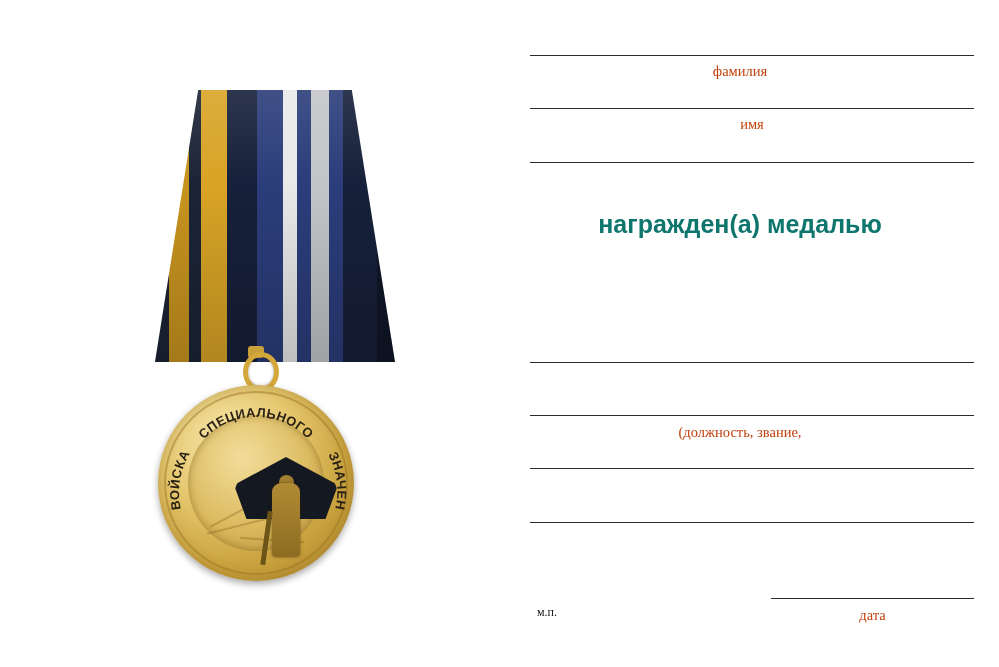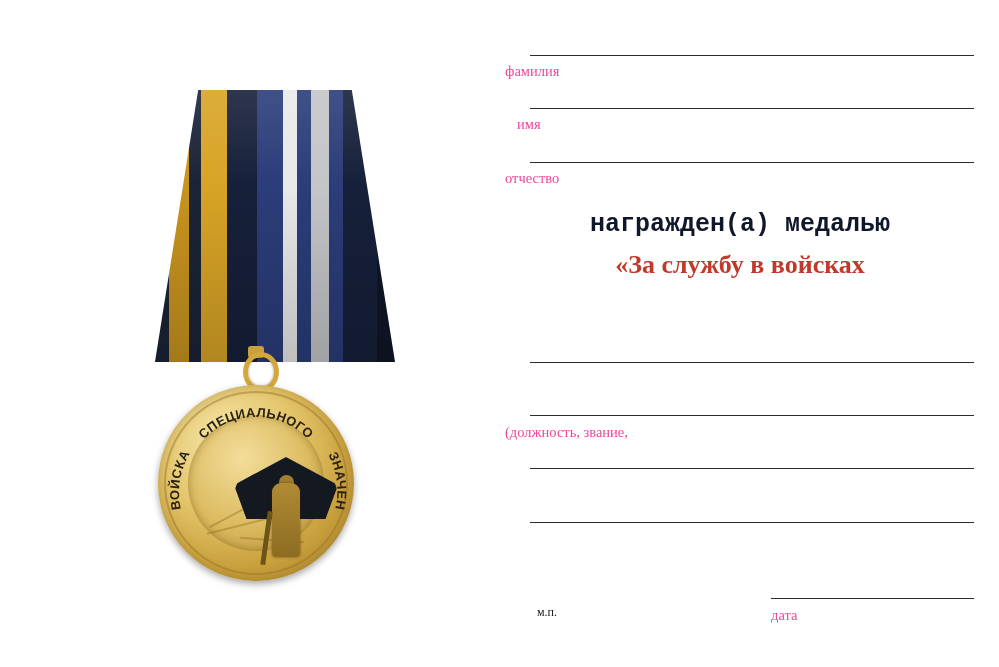--- a/index.html
+++ b/index.html
@@ -156,34 +156,34 @@
   }
   .rule {
     position: absolute;
     height: 0;
     border-top: 1.5px solid #2b2b2b;
   }
   .caption {
     position: absolute;
     font-family: "Liberation Serif", serif;
     font-size: 14.5px;
-    color: #ec4899;
-    text-align: left;
+    color: #c2410c;
+    text-align: center;
     white-space: nowrap;
   }
   .awarded {
     position: absolute;
     left: 0;
     top: 210px;
     width: 470px;
     text-align: center;
-    font-family: Liberation Mono, monospace;
+    font-family: Liberation Sans, sans-serif;
     font-weight: bold;
     font-size: 25px;
-    color: #0f172a;
+    color: #0f766e;
     white-space: nowrap;
   }
   .medal-name {
     position: absolute;
     left: 0;
     top: 248px;
     width: 470px;
     text-align: center;
     font-family: "Liberation Serif", serif;
     font-weight: bold;
@@ -257,26 +257,24 @@
 
 <div class="cert">
 
   <div class="rule" style="left:25px; top:55px; width:444px;"></div>
   <div class="caption" style="left:0; top:63px; width:470px;">фамилия</div>
 
   <div class="rule" style="left:25px; top:108px; width:444px;"></div>
   <div class="caption" style="left:12px; top:116px; width:470px;">имя</div>
 
   <div class="rule" style="left:25px; top:162px; width:444px;"></div>
-  <div class="caption" style="left:0; top:170px; width:470px;">отчество</div>
 
   <div class="awarded">награжден(а) медалью</div>
 
   <div class="medal-name">
-    <div>«За службу в войсках</div>
   </div>
 
   <div class="rule" style="left:25px; top:362px; width:444px;"></div>
 
   <div class="rule" style="left:25px; top:415px; width:444px;"></div>
   <div class="caption" style="left:0; top:424px; width:470px;">(должность,  звание,</div>
 
   <div class="rule" style="left:25px; top:468px; width:444px;"></div>
 
   <div class="rule" style="left:25px; top:522px; width:444px;"></div>

